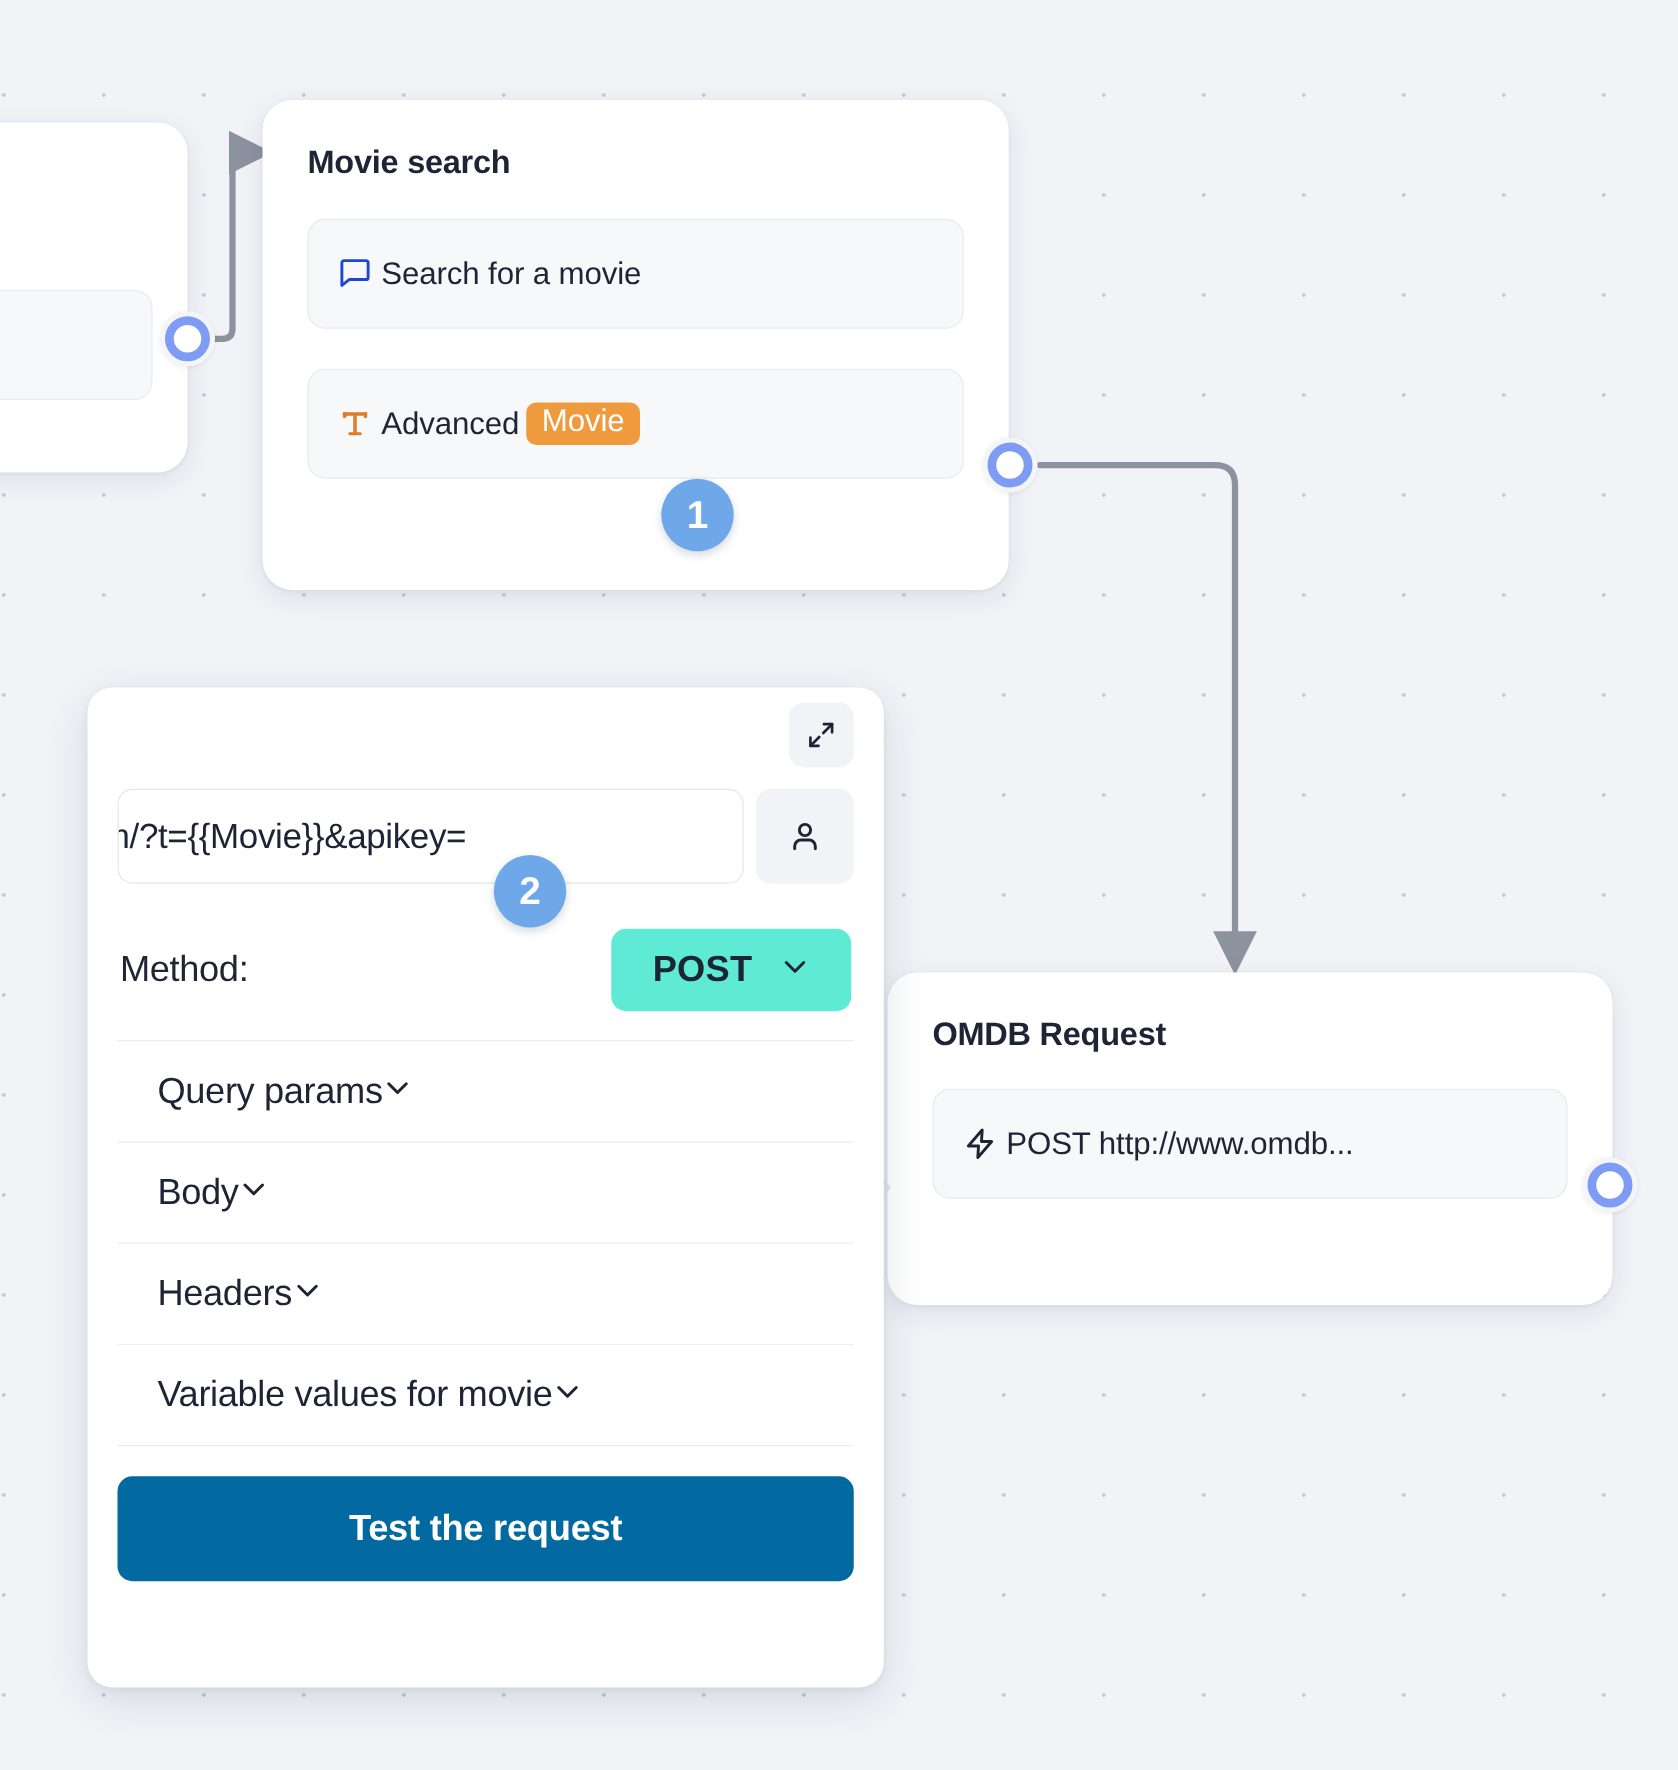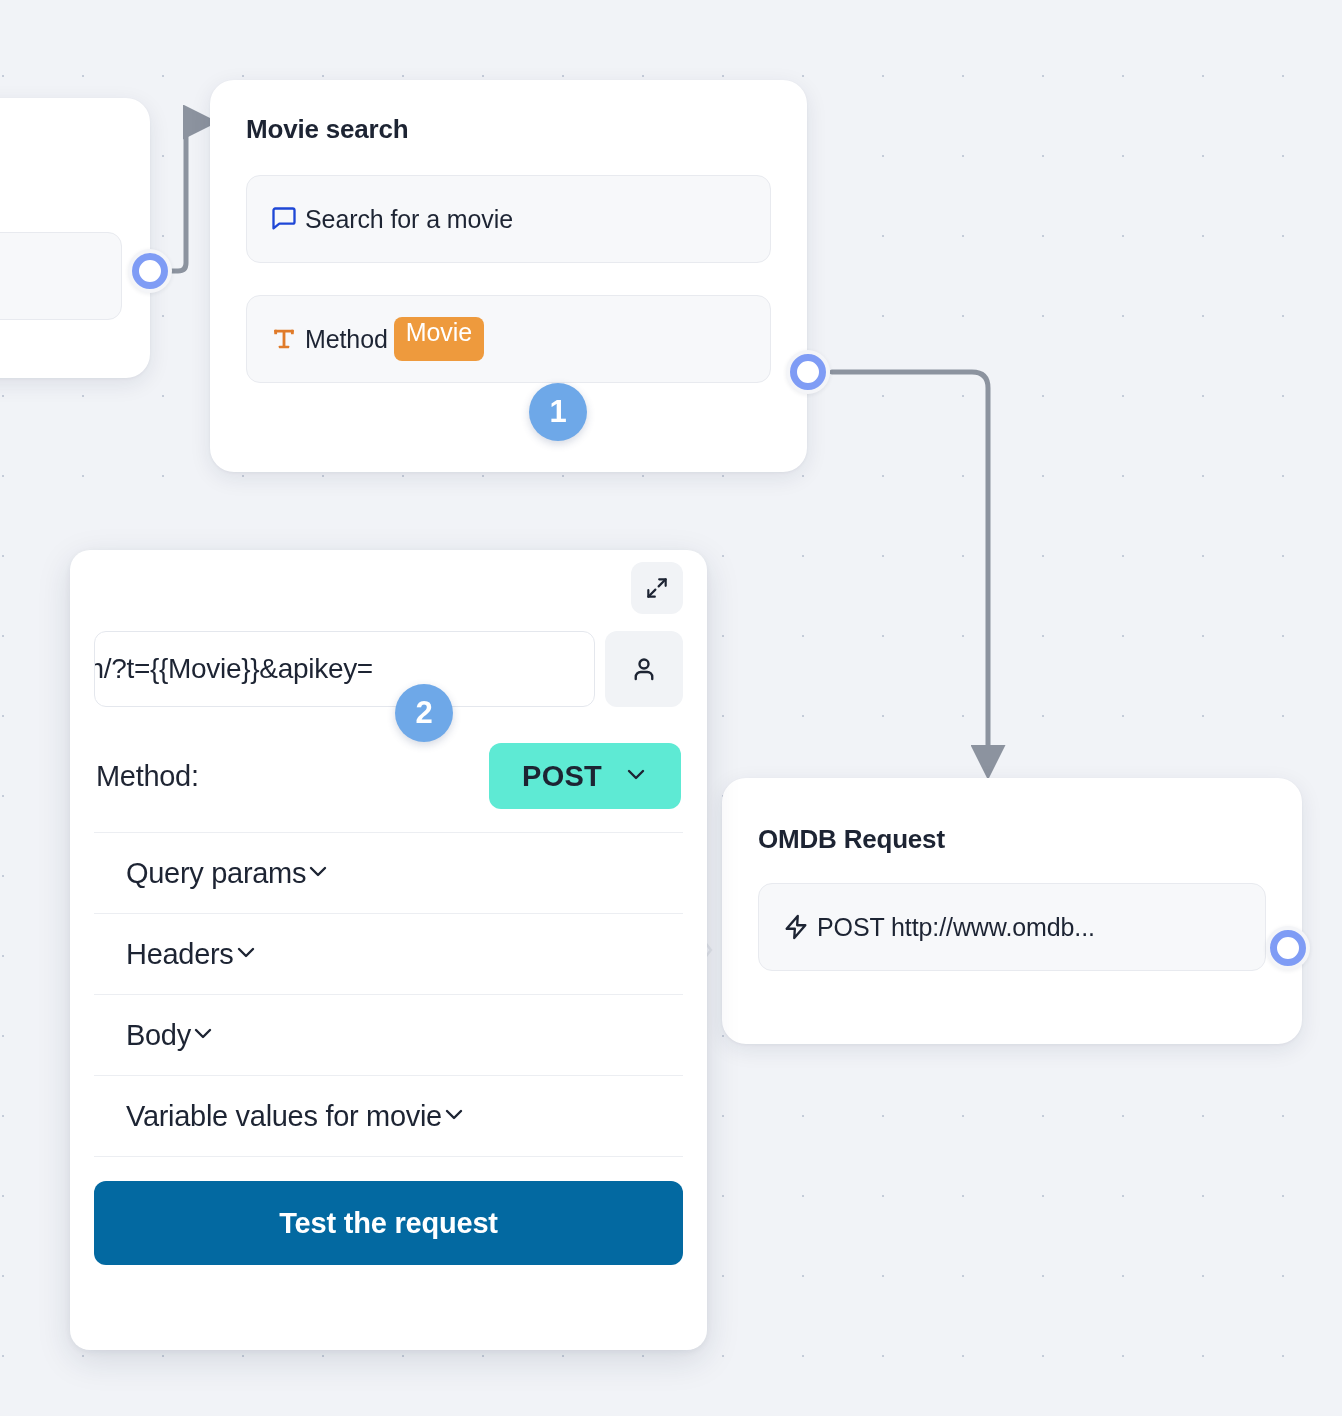--- a/index.html
+++ b/index.html
@@ -85,34 +85,33 @@
     padding: 34px 36px;
   }
   #movie-search-node .node-title { margin-bottom: 30px; }
   #movie-search-node .node-row + .node-row { margin-top: 32px; }
 
   .var-chip {
     display: inline-block;
     background: #ee9a3d;
     color: #ffffff;
     border-radius: 8px;
-    padding: 3px 12px 16px;
+    padding: 3px 12px 6px;
     font-size: 25px;
     line-height: 1;
     letter-spacing: -0.1px;
   }
 
   
   #omdb-node {
     left: 710px;
     top: 778px;
     width: 580px;
     height: 266px;
-    padding: 46px 36px;
-    margin-left: 12px;
+    padding: 34px 36px;
   }
   #omdb-node .node-title { margin-bottom: 28px; }
 
   
   .port {
     position: absolute;
     width: 44px;
     height: 44px;
     border-radius: 50%;
     background: #f4f5f8;
@@ -349,21 +348,21 @@
       <svg width="26" height="26" viewBox="0 0 24 24">
         <g fill="#e07b2a">
           <rect x="3" y="3.5" width="18" height="2.6" rx="0.6"></rect>
           <rect x="3" y="3.5" width="2.6" height="4.2" rx="0.6"></rect>
           <rect x="18.4" y="3.5" width="2.6" height="4.2" rx="0.6"></rect>
           <rect x="10.7" y="5" width="2.6" height="14.2"></rect>
           <rect x="7.2" y="18.2" width="9.6" height="2.3" rx="0.6"></rect>
         </g>
       </svg>
     </span>
-    <span>Method</span>
+    <span>Advanced</span>
     <span class="var-chip">Movie</span>
   </div>
 </div>
 
 <div class="node" id="omdb-node">
   <div class="node-title">OMDB Request</div>
 
   <div class="node-row">
     <span class="row-ico">
       <svg width="28" height="28" viewBox="0 0 24 24" fill="none" stroke="#1d2433" stroke-width="2" stroke-linecap="round" stroke-linejoin="round">
@@ -423,30 +422,30 @@
   <div class="acc-item">
     <span>Query params</span>
     <span>
       <svg width="24" height="24" viewBox="0 0 24 24" fill="none" stroke="#1d2433" stroke-width="2.4" stroke-linecap="round" stroke-linejoin="round">
           <path d="M5 9l7 7 7-7"></path>
         </svg>
     </span>
   </div>
 
   <div class="acc-item">
-    <span>Headers</span>
+    <span>Body</span>
     <span>
       <svg width="24" height="24" viewBox="0 0 24 24" fill="none" stroke="#1d2433" stroke-width="2.4" stroke-linecap="round" stroke-linejoin="round">
           <path d="M5 9l7 7 7-7"></path>
         </svg>
     </span>
   </div>
 
   <div class="acc-item">
-    <span>Body</span>
+    <span>Headers</span>
     <span>
       <svg width="24" height="24" viewBox="0 0 24 24" fill="none" stroke="#1d2433" stroke-width="2.4" stroke-linecap="round" stroke-linejoin="round">
           <path d="M5 9l7 7 7-7"></path>
         </svg>
     </span>
   </div>
 
   <div class="acc-item">
     <span>Variable values for movie</span>
     <span>

